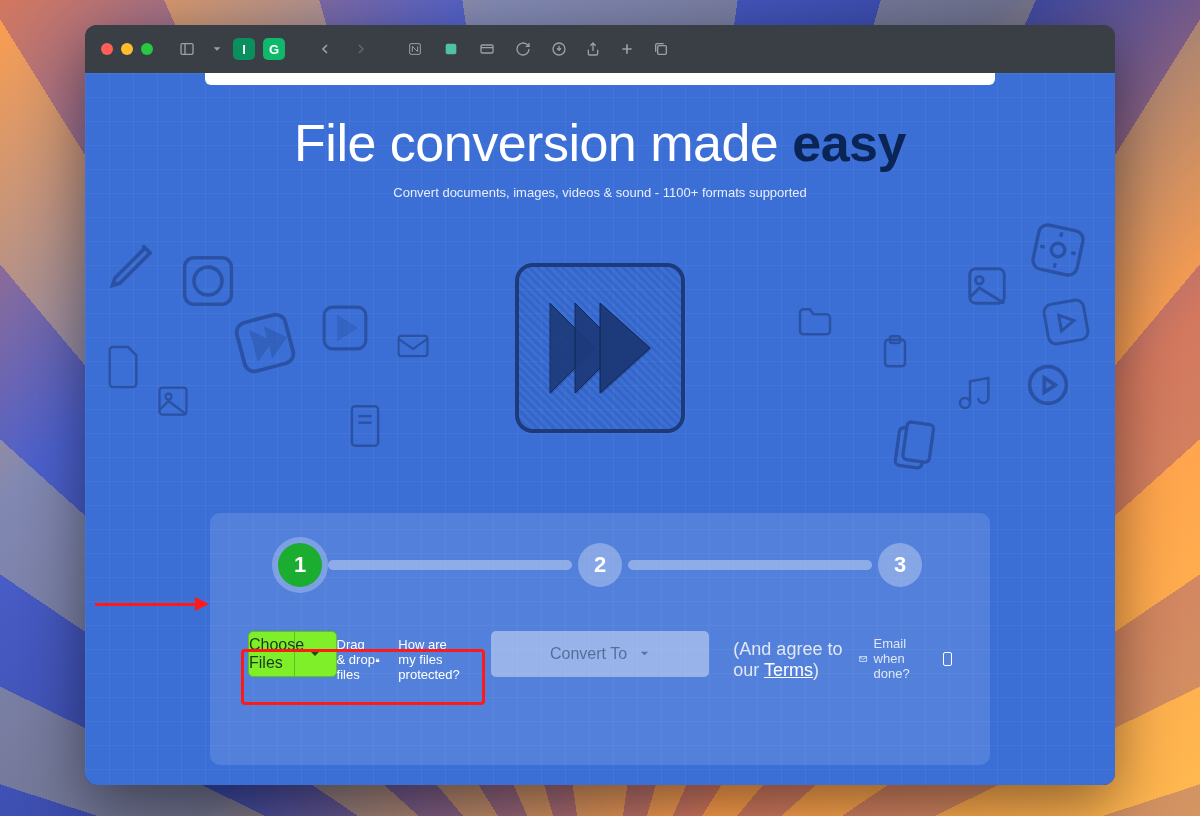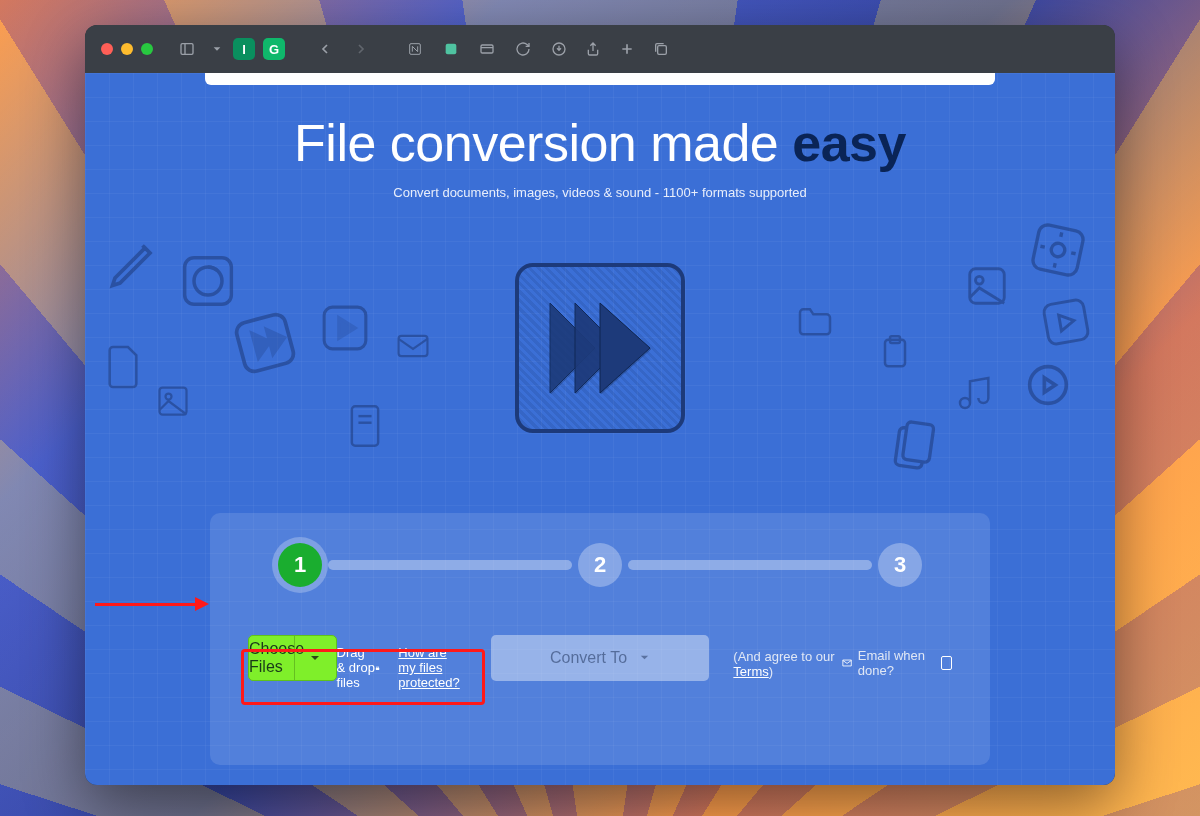--- a/index.html
+++ b/index.html
@@ -60,23 +60,23 @@
 .connector { flex: 1; height: 10px; background: rgba(255,255,255,0.35); margin: 0 6px; border-radius: 5px; }
 .actions { display: flex; gap: 24px; }
 .col { flex: 1; display: flex; flex-direction: row; align-items: center; }
 .btn { height: 46px; width: 100%; border-radius: 5px; display: flex; align-items: center; justify-content: center; font-size: 16px; font-weight: 500; position: relative; }
 .btn.choose { background: #7fef2a; color: #1a3a1a; border: 1px solid #5fc21a; }
 .btn.choose .caret { position: absolute; right: 0; top: 0; bottom: 0; width: 42px; border-left: 1px solid rgba(0,0,0,0.2); display: flex; align-items: center; justify-content: center; }
 .btn.convert-to { background: rgba(255,255,255,0.4); color: rgba(30,50,90,0.55); }
 .btn.convert-to .caret { margin-left: 12px; }
 .btn.convert-now { background: rgba(255,255,255,0.25); color: rgba(255,255,255,0.7); }
 .highlight-box { position: absolute; border: 3px solid #ff1919; border-radius: 4px; pointer-events: none; }
-.hint { color: #fff; font-size: 13px; margin-top: 20px; }
-.hint.link { text-decoration: underline; cursor: pointer; display: flex; align-items: center; gap: 18px; }
-.agree { color: #e0e7f5; font-size: 13px; margin-top: 12px; }
+.hint { color: #fff; font-size: 13px; margin-top: 12px; }
+.hint.link { cursor: pointer; display: flex; align-items: center; gap: 18px; }
+.agree { color: #e0e7f5; font-size: 18px; margin-top: 12px; }
 .agree a { color: #fff; text-decoration: underline; }
 .email-row { color: #e0e7f5; font-size: 13px; margin-top: 10px; display: flex; align-items: center; gap: 6px; }
 .checkbox { width: 14px; height: 14px; border: 1.5px solid #fff; border-radius: 2px; }
 .arrow-anno { position: absolute; left: 95px; top: 597px; pointer-events: none; z-index: 50; display:flex; align-items:center;}
 .arrow-anno .line { width: 100px; height: 3px; background: #ff1919; }
 .arrow-anno .head { width: 0; height: 0; border-left: 14px solid #ff1919; border-top: 7px solid transparent; border-bottom: 7px solid transparent; }
 svg.ico { width: 16px; height: 16px; }
 </style>
 </head>
 <body>

